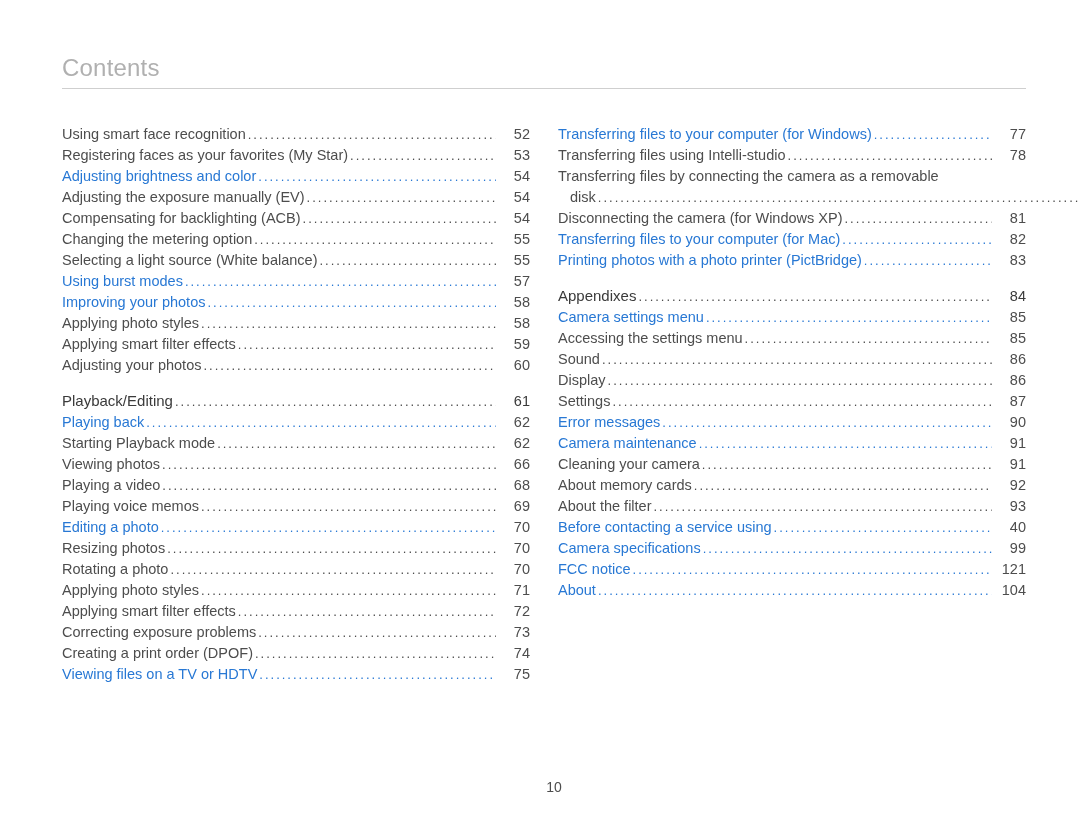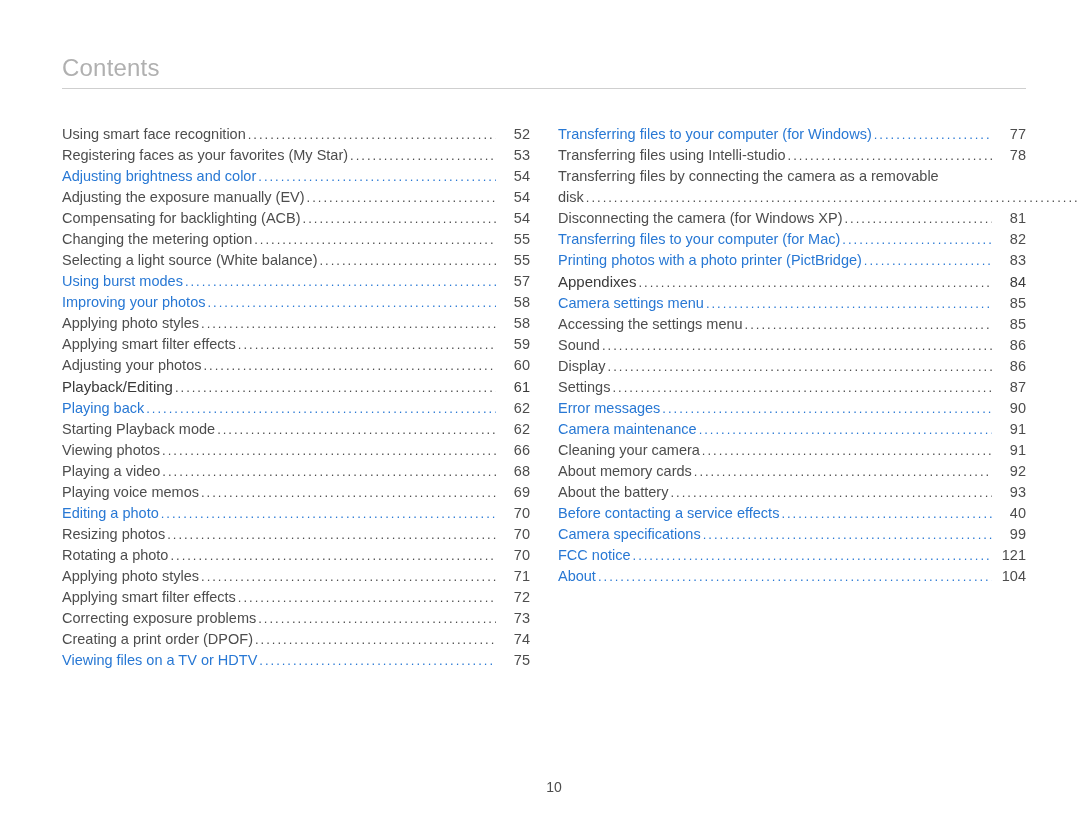--- a/index.html
+++ b/index.html
@@ -68,35 +68,35 @@
     flex: 0 0 auto;
     text-align: right;
     min-width: 30px;
     color: #4d4d4d;
   }
   .toc-line.link .toc-title { color: #2878d4; }
   .toc-line.link .toc-leader::after { color: #2878d4; }
   .toc-line.link .toc-page { color: #4d4d4d; }
   .toc-line.section .toc-title { color: #3a3a3a; font-size: 15px; }
   .toc-line.section .toc-page { color: #3a3a3a; }
-  .toc-line.section { }
+  .toc-line.section { margin-top: 14px; }
 
   .toc-line.wrap {
     flex-wrap: wrap;
   }
   .toc-line.wrap .toc-title {
     flex-basis: 100%;
     white-space: normal;
   }
   .toc-line.wrap .wrap-second {
     display: flex;
     flex: 1 1 100%;
     align-items: baseline;
   }
-  .toc-line.wrap .wrap-second .toc-title { flex: 0 0 auto; }
+  .toc-line.wrap .wrap-second .toc-title { flex: 0 0 auto; margin-left: 12px; }
   .toc-line.wrap .wrap-second .toc-leader { flex: 1 1 auto; }
 
   .page-number {
     position: absolute;
     bottom: 20px;
     left: 0;
     right: 0;
     text-align: center;
     font-size: 14px;
     color: #4d4d4d;
@@ -321,26 +321,26 @@
         <span class="toc-title">Cleaning your camera</span>
         <span class="toc-leader"></span>
         <span class="toc-page">91</span>
       </div>
       <div class="toc-line">
         <span class="toc-title">About memory cards</span>
         <span class="toc-leader"></span>
         <span class="toc-page">92</span>
       </div>
       <div class="toc-line">
-        <span class="toc-title">About the battery</span>
+        <span class="toc-title">About the filter</span>
         <span class="toc-leader"></span>
         <span class="toc-page">93</span>
       </div>
       <div class="toc-line link">
-        <span class="toc-title">Before contacting a service effects</span>
+        <span class="toc-title">Before contacting a service using</span>
         <span class="toc-leader"></span>
         <span class="toc-page">40</span>
       </div>
       <div class="toc-line link">
         <span class="toc-title">Camera specifications</span>
         <span class="toc-leader"></span>
         <span class="toc-page">99</span>
       </div>
       <div class="toc-line link">
         <span class="toc-title">FCC notice</span>

